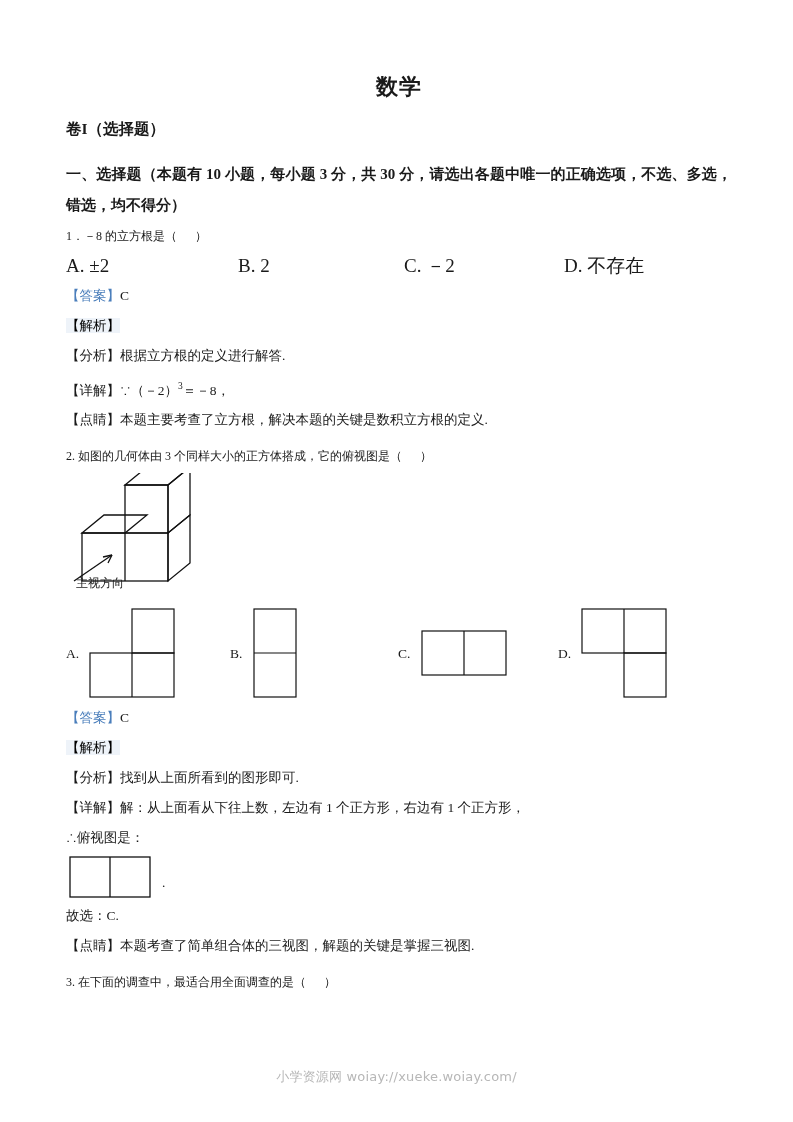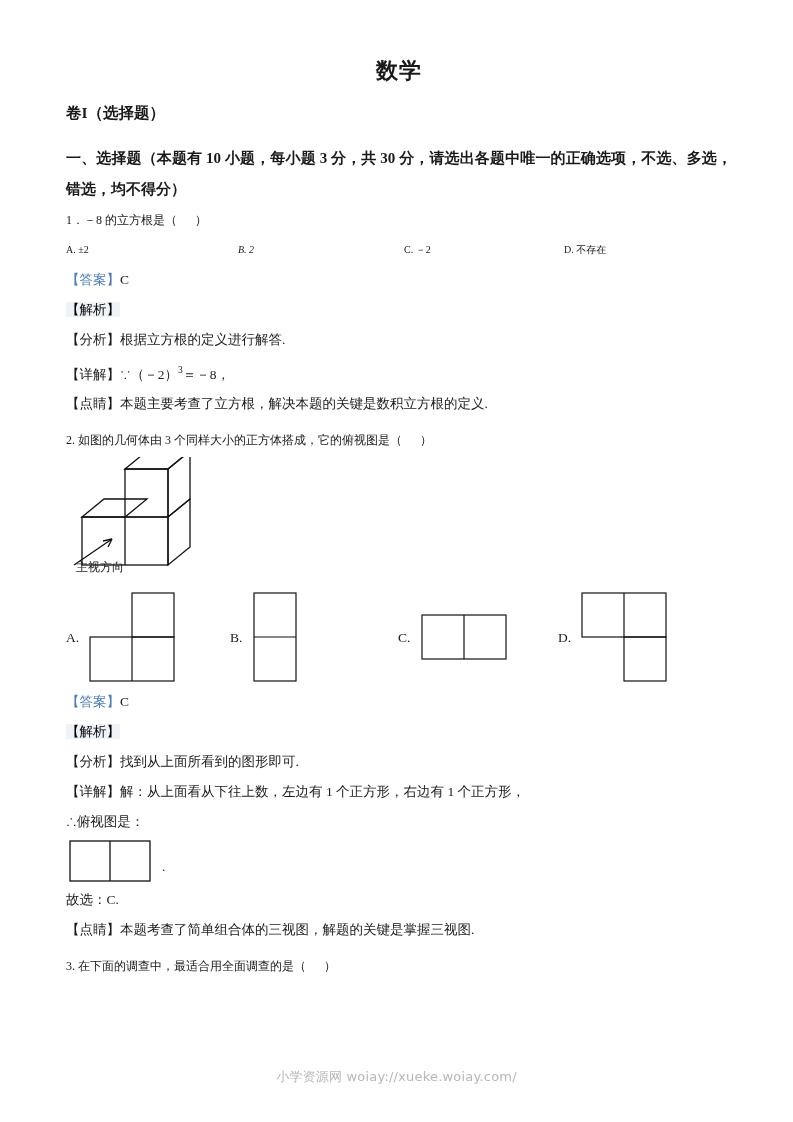--- a/index.html
+++ b/index.html
@@ -18,21 +18,21 @@
   }
   .page {
     position: absolute;
     left: 0; top: 0;
     width: 793px;
     height: 1122px;
   }
   .content {
     position: absolute;
     left: 66px;
-    top: 0;
+    top: 16px;
     width: 666px;
   }
 
   
   .doc-title {
     text-align: center;
     font-size: 22px;
     font-weight: bold;
     letter-spacing: 1px;
     margin: 0;
@@ -78,30 +78,30 @@
   }
   .sup {
     font-size: 9.5px;
     vertical-align: super;
   }
 
   
   .opt-row {
     position: relative;
     height: 30px;
-    font-size: 10px;
+    font-size: 19px;
     line-height: 30px;
   }
   .opt-row > span {
     position: absolute;
     top: 0;
     white-space: nowrap;
   }
   .opt-a { left: 0px; }
-  .opt-b { left: 172px; font-style: italic; }
+  .opt-b { left: 172px; }
   .opt-c { left: 338px; }
   .opt-d { left: 498px; }
 
   
   .fig-solid {
     position: relative;
     width: 666px;
     height: 128px;
   }
   .fig-solid svg { position: absolute; left: 6px; top: 2px; }

